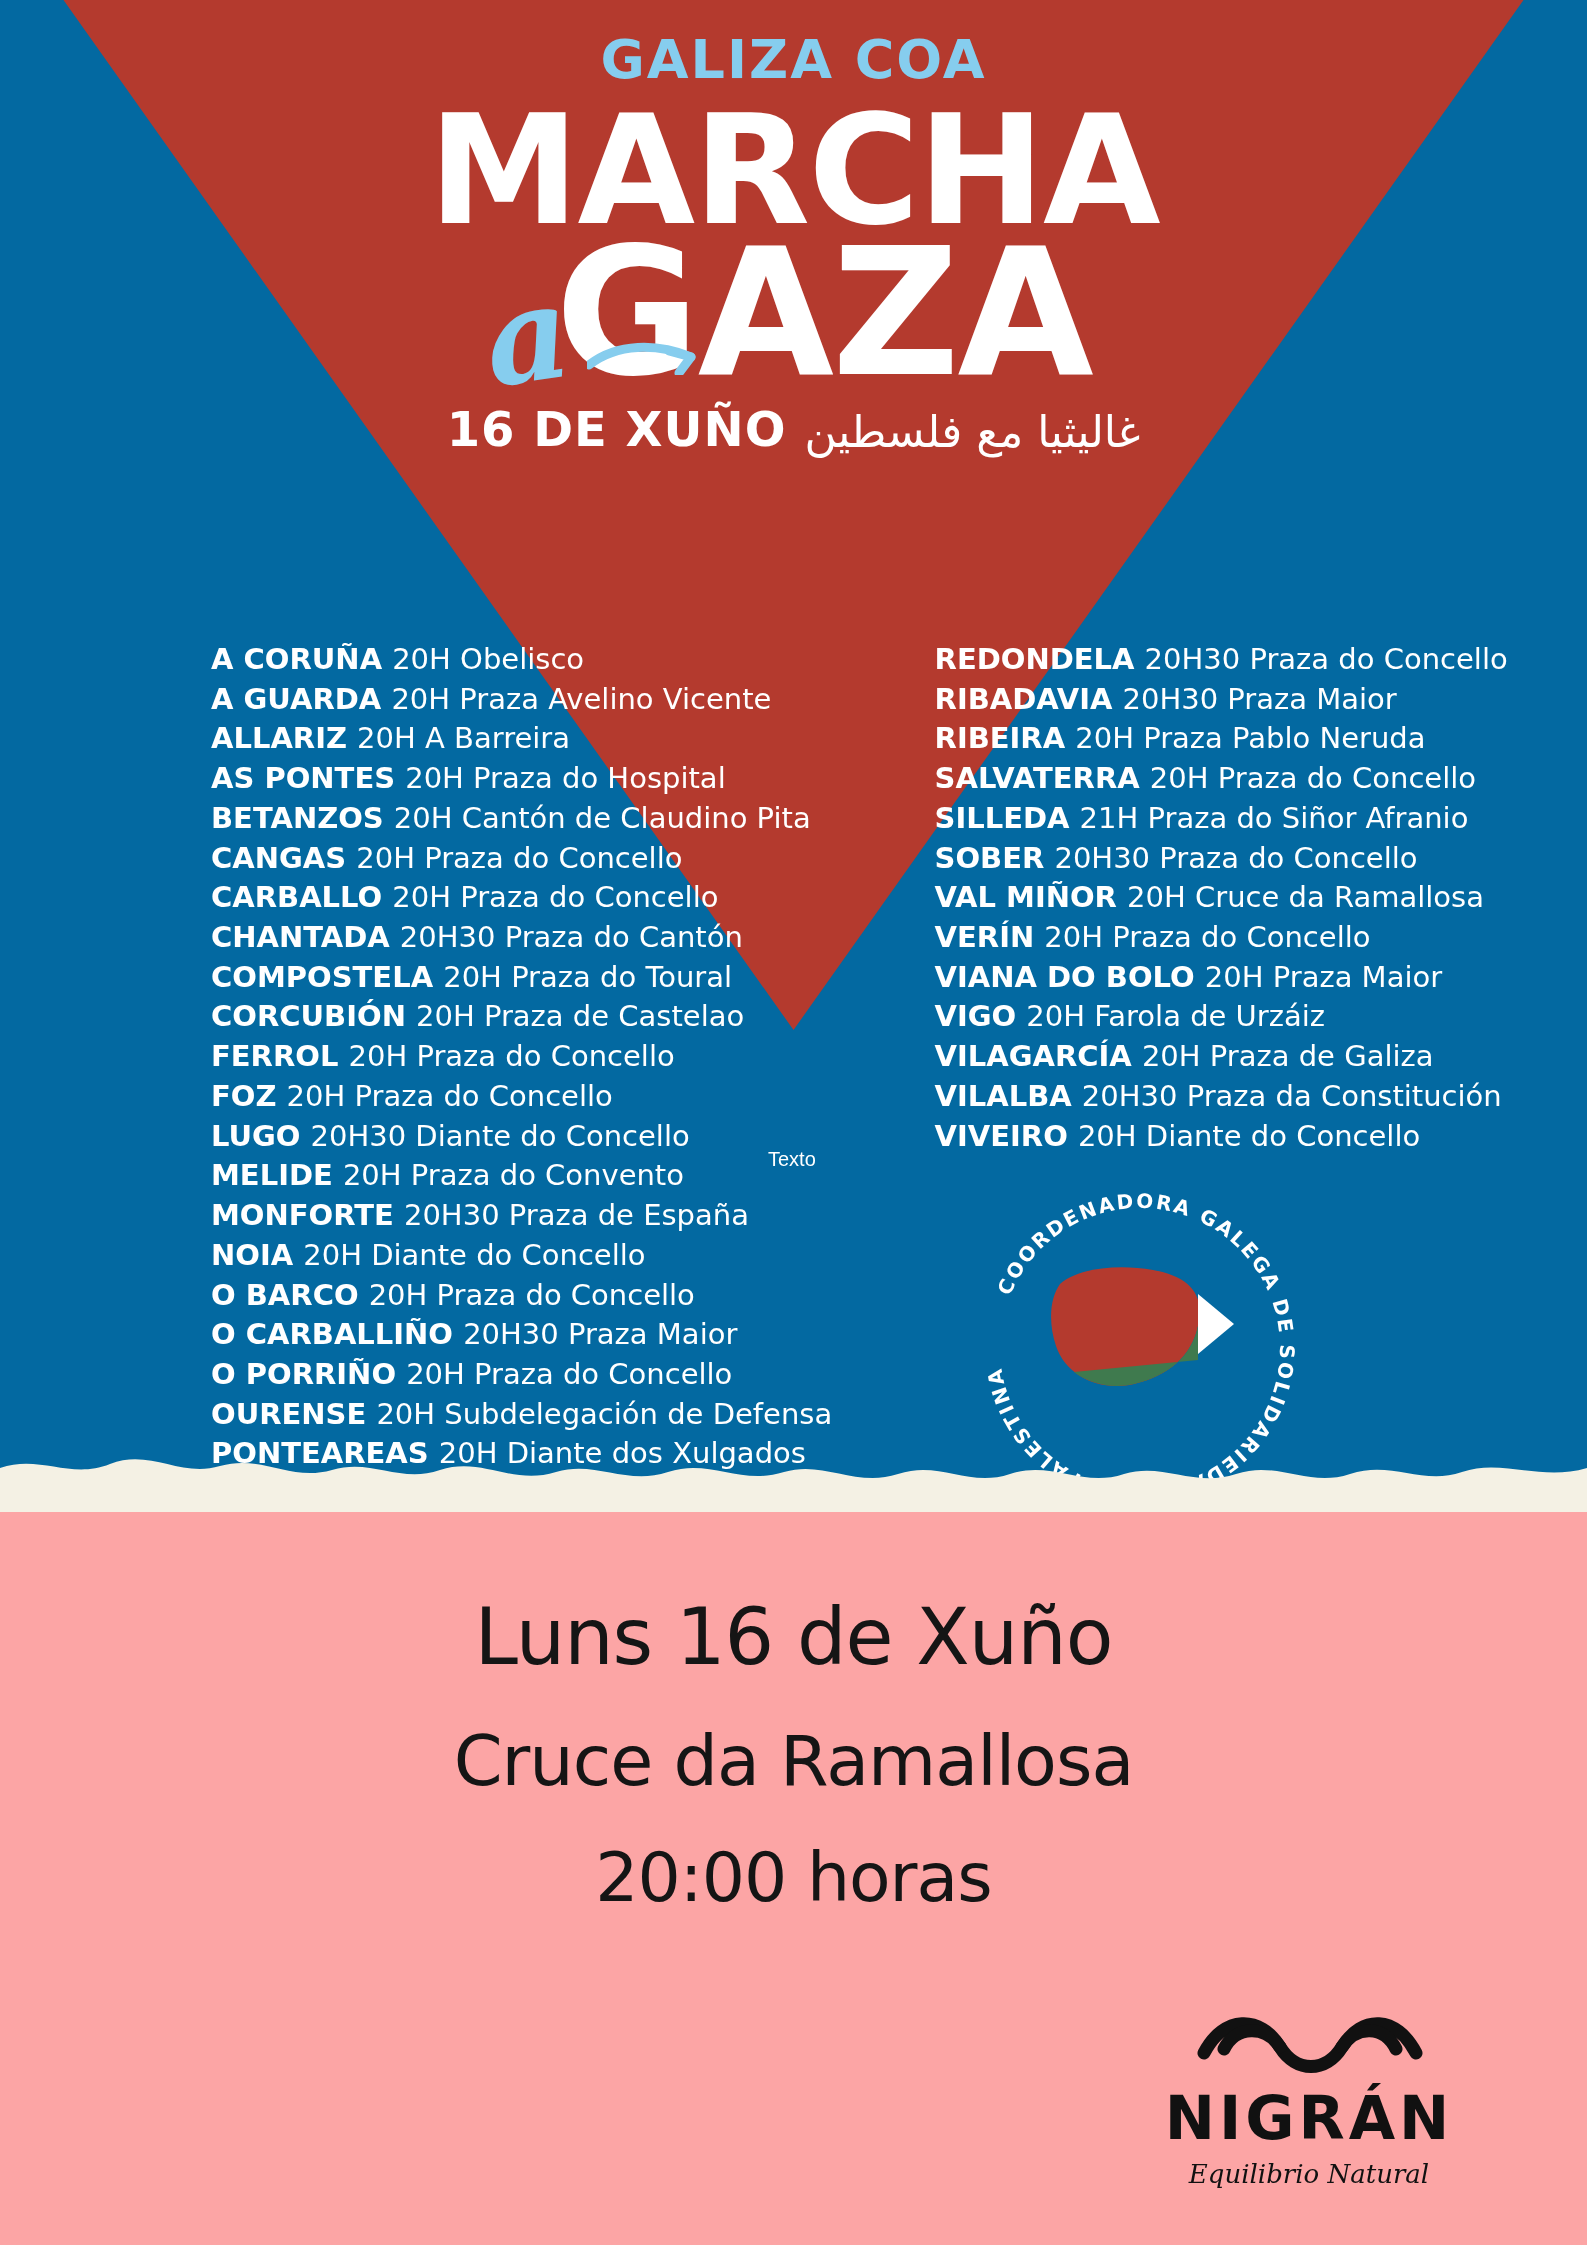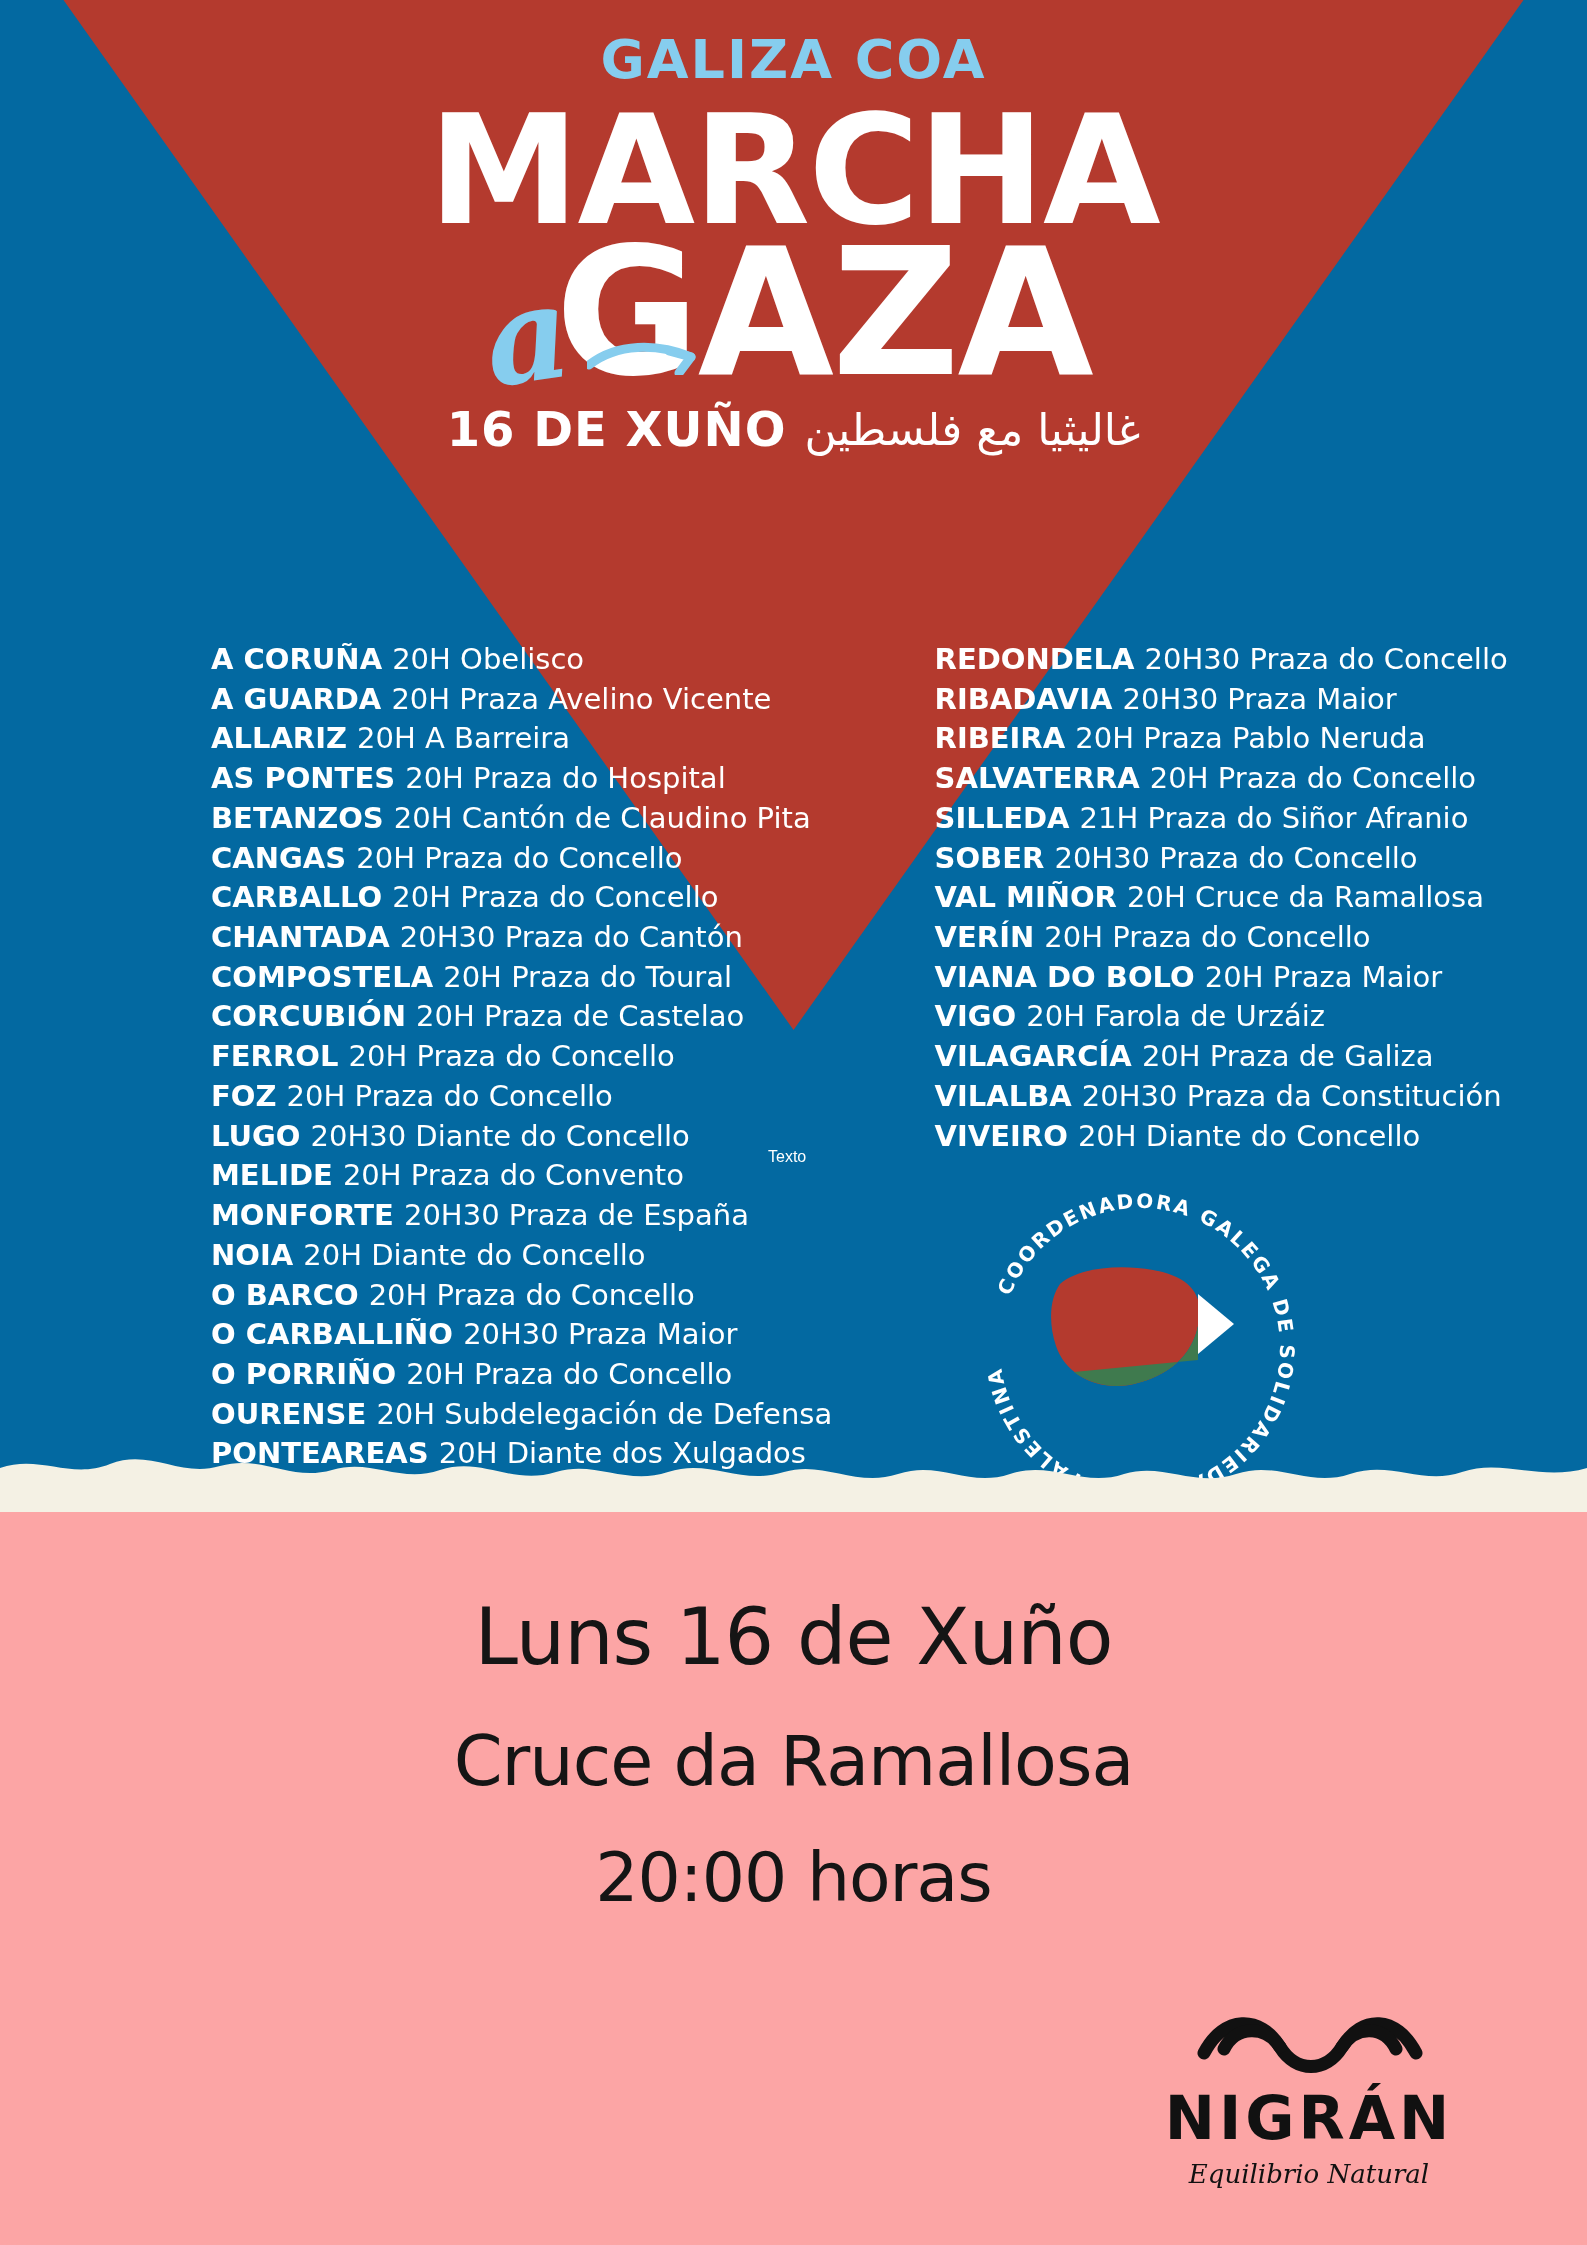--- a/index.html
+++ b/index.html
@@ -93,21 +93,21 @@
     font-weight: bold;
     color: #ffffff;
     letter-spacing: -2px;
     padding-left: 60px;
     font-family: "DejaVu Sans", sans-serif;
   }
   .date-row {
     margin-top: 8px;
     display: flex;
     justify-content: center;
-    align-items: center;
+    align-items: flex-end;
     gap: 18px;
     color: #ffffff;
   }
   .date-gal {
     font-size: 48px;
     font-weight: bold;
     letter-spacing: 1px;
     font-family: "DejaVu Sans", sans-serif;
   }
   .date-ar {
@@ -141,21 +141,21 @@
     font-weight: bold;
   }
   .city-rest {
     font-weight: normal;
   }
 
   .texto-label {
     position: absolute;
     top: 1148px;
     left: 768px;
-    font-size: 16px;
+    font-size: 20px;
     color: #ffffff;
     z-index: 6;
     font-family: "Liberation Sans", sans-serif;
     text-align: center;
   }
 
   
   .coa-logo {
     position: absolute;
     top: 1168px;

